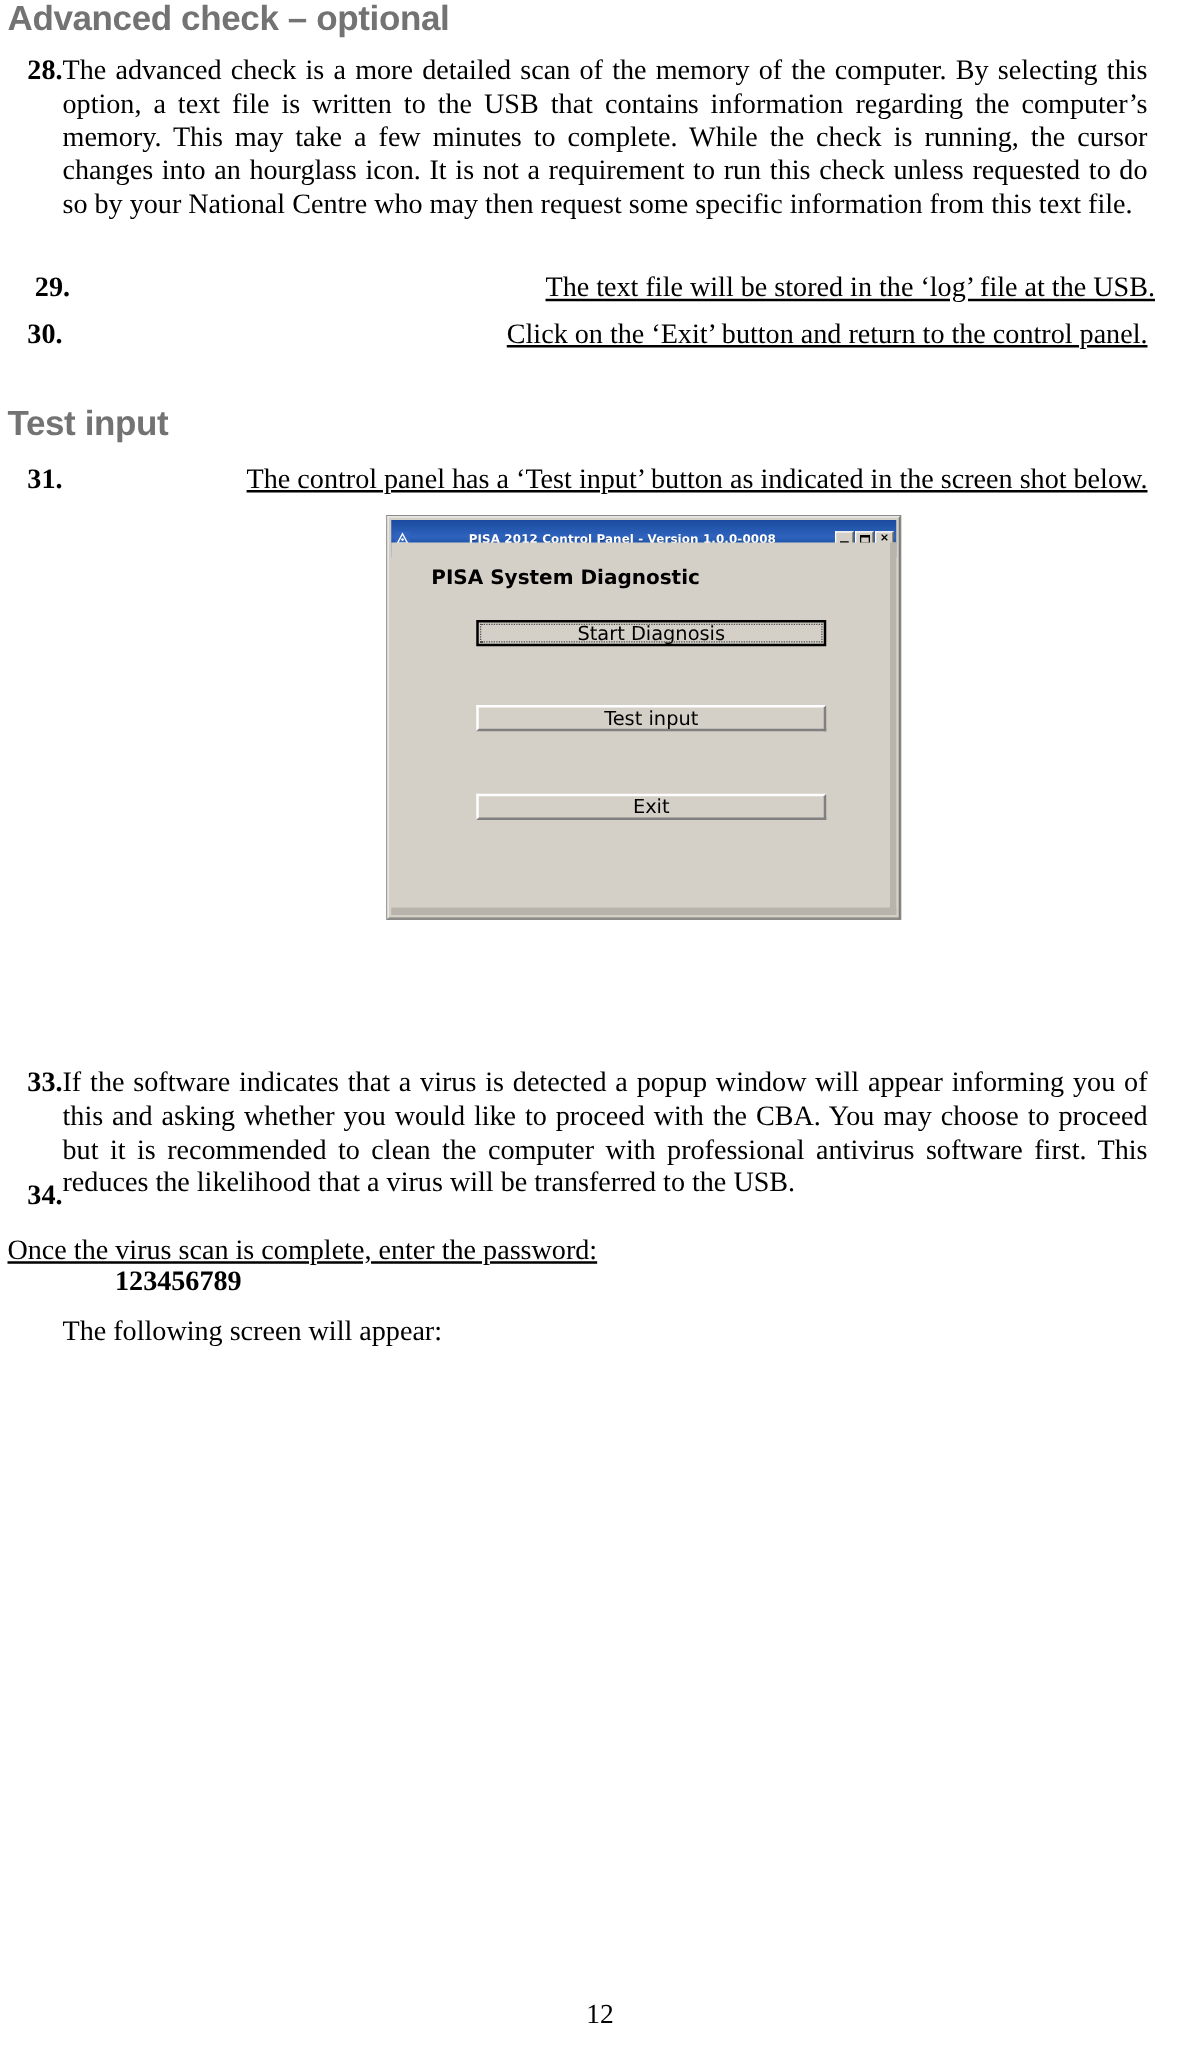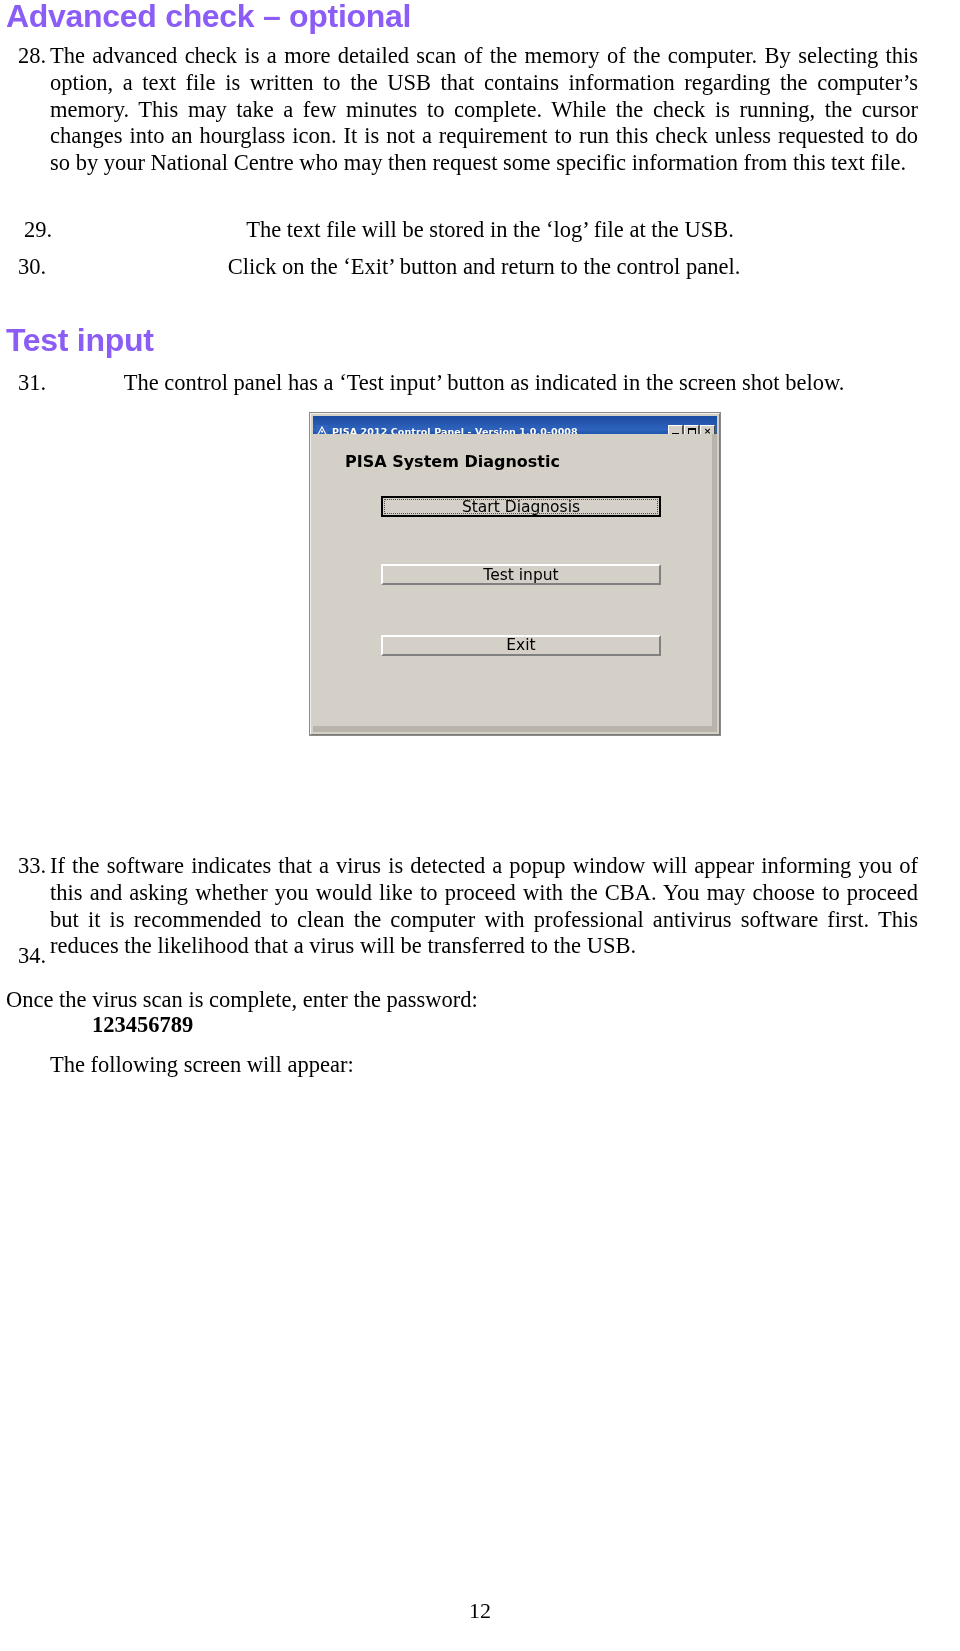--- a/index.html
+++ b/index.html
@@ -18,24 +18,24 @@
 
   .page {
     position: relative;
     width: 960px;
     height: 1651px;
     box-sizing: border-box;
   }
 
   
   .section-heading {
-    color: #8b5cf6;
+    color: #737373;
     font-family: "Liberation Sans", "DejaVu Sans", sans-serif;
     font-weight: bold;
-    font-size: 32px;
+    font-size: 28px;
     letter-spacing: -0.3px;
     line-height: 1.05;
     margin: 0;
     padding: 0;
   }
   #heading-advanced {
     position: absolute;
     left: 6px;
     top: 0px;
   }
@@ -49,30 +49,31 @@
   .item {
     position: absolute;
     display: flex;
     align-items: flex-start;
     font-size: 22.5px;
     line-height: 26.8px;
   }
   .item .num {
     width: 44px;
     flex: 0 0 44px;
-    text-align: center;
+    text-align: right;
     padding-left: 8px;
     box-sizing: border-box;
+    font-weight: bold;
   }
   .item .body {
     flex: 1 1 auto;
     text-align: justify;
     text-justify: inter-word;
   }
-  .item .body.nojust { text-align: center; }
+  .item .body.nojust { text-align: right; text-decoration: underline; }
 
   #item-28 { left: 6px; top: 43px; width: 912px; }
   #item-29 { left: 12px; top: 217px; width: 912px; }
   #item-30 { left: 6px; top: 254px; width: 912px; }
   #item-31 { left: 6px; top: 370px; width: 912px; }
   #item-32 { left: 6px; top: 787px; width: 912px; }
   #item-33 { left: 6px; top: 853px; width: 912px; }
   #item-34 { left: 6px; top: 943px; width: 912px; flex-direction: column; }
 
   .password {
@@ -129,20 +130,21 @@
     position: absolute;
     left: 2px;
     top: 2px;
     right: 2px;
     height: 30px;
     background: linear-gradient(to bottom,#1a4ba0 0%, #2f63bd 45%, #1f56ad 60%, #3f7bd6 100%);
     display: flex;
     align-items: center;
     padding: 0 2px 0 3px;
     box-sizing: border-box;
+    gap: 43px;
   }
   .title-icon {
     width: 12px;
     height: 12px;
     flex: 0 0 12px;
     margin-right: 4px;
     position: relative;
   }
   .title-icon svg { display: block; }
   .title-text {

